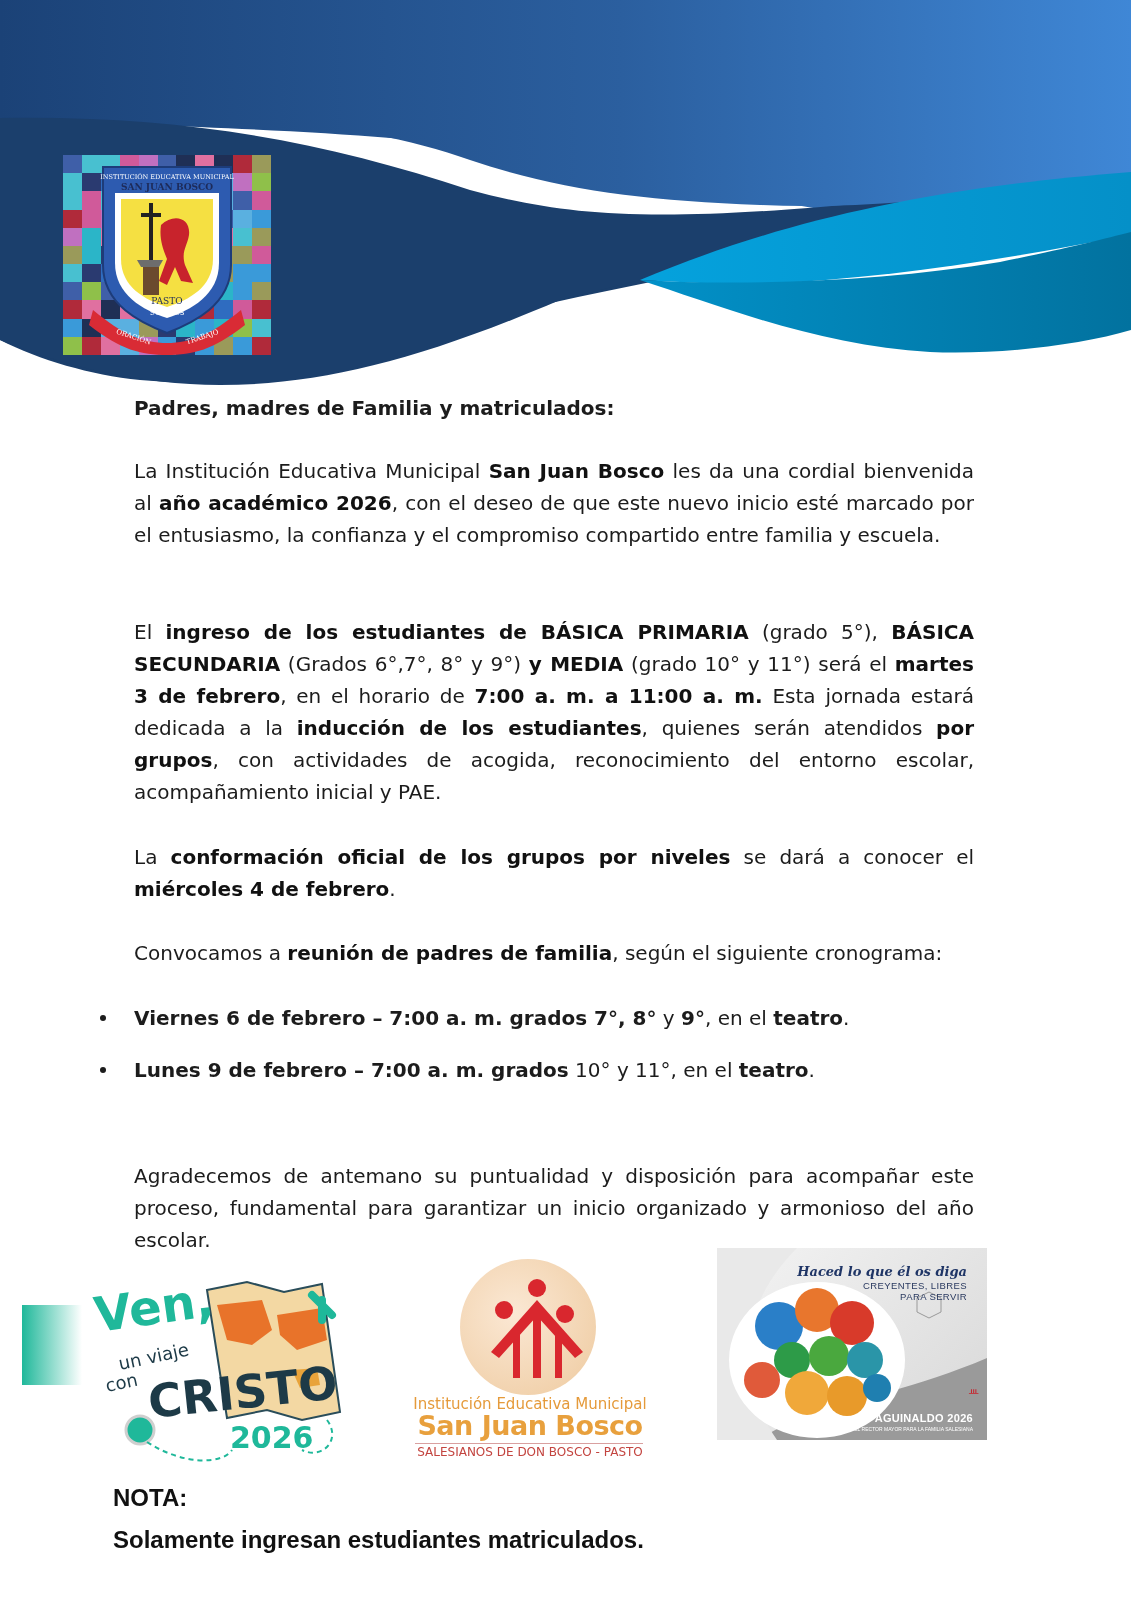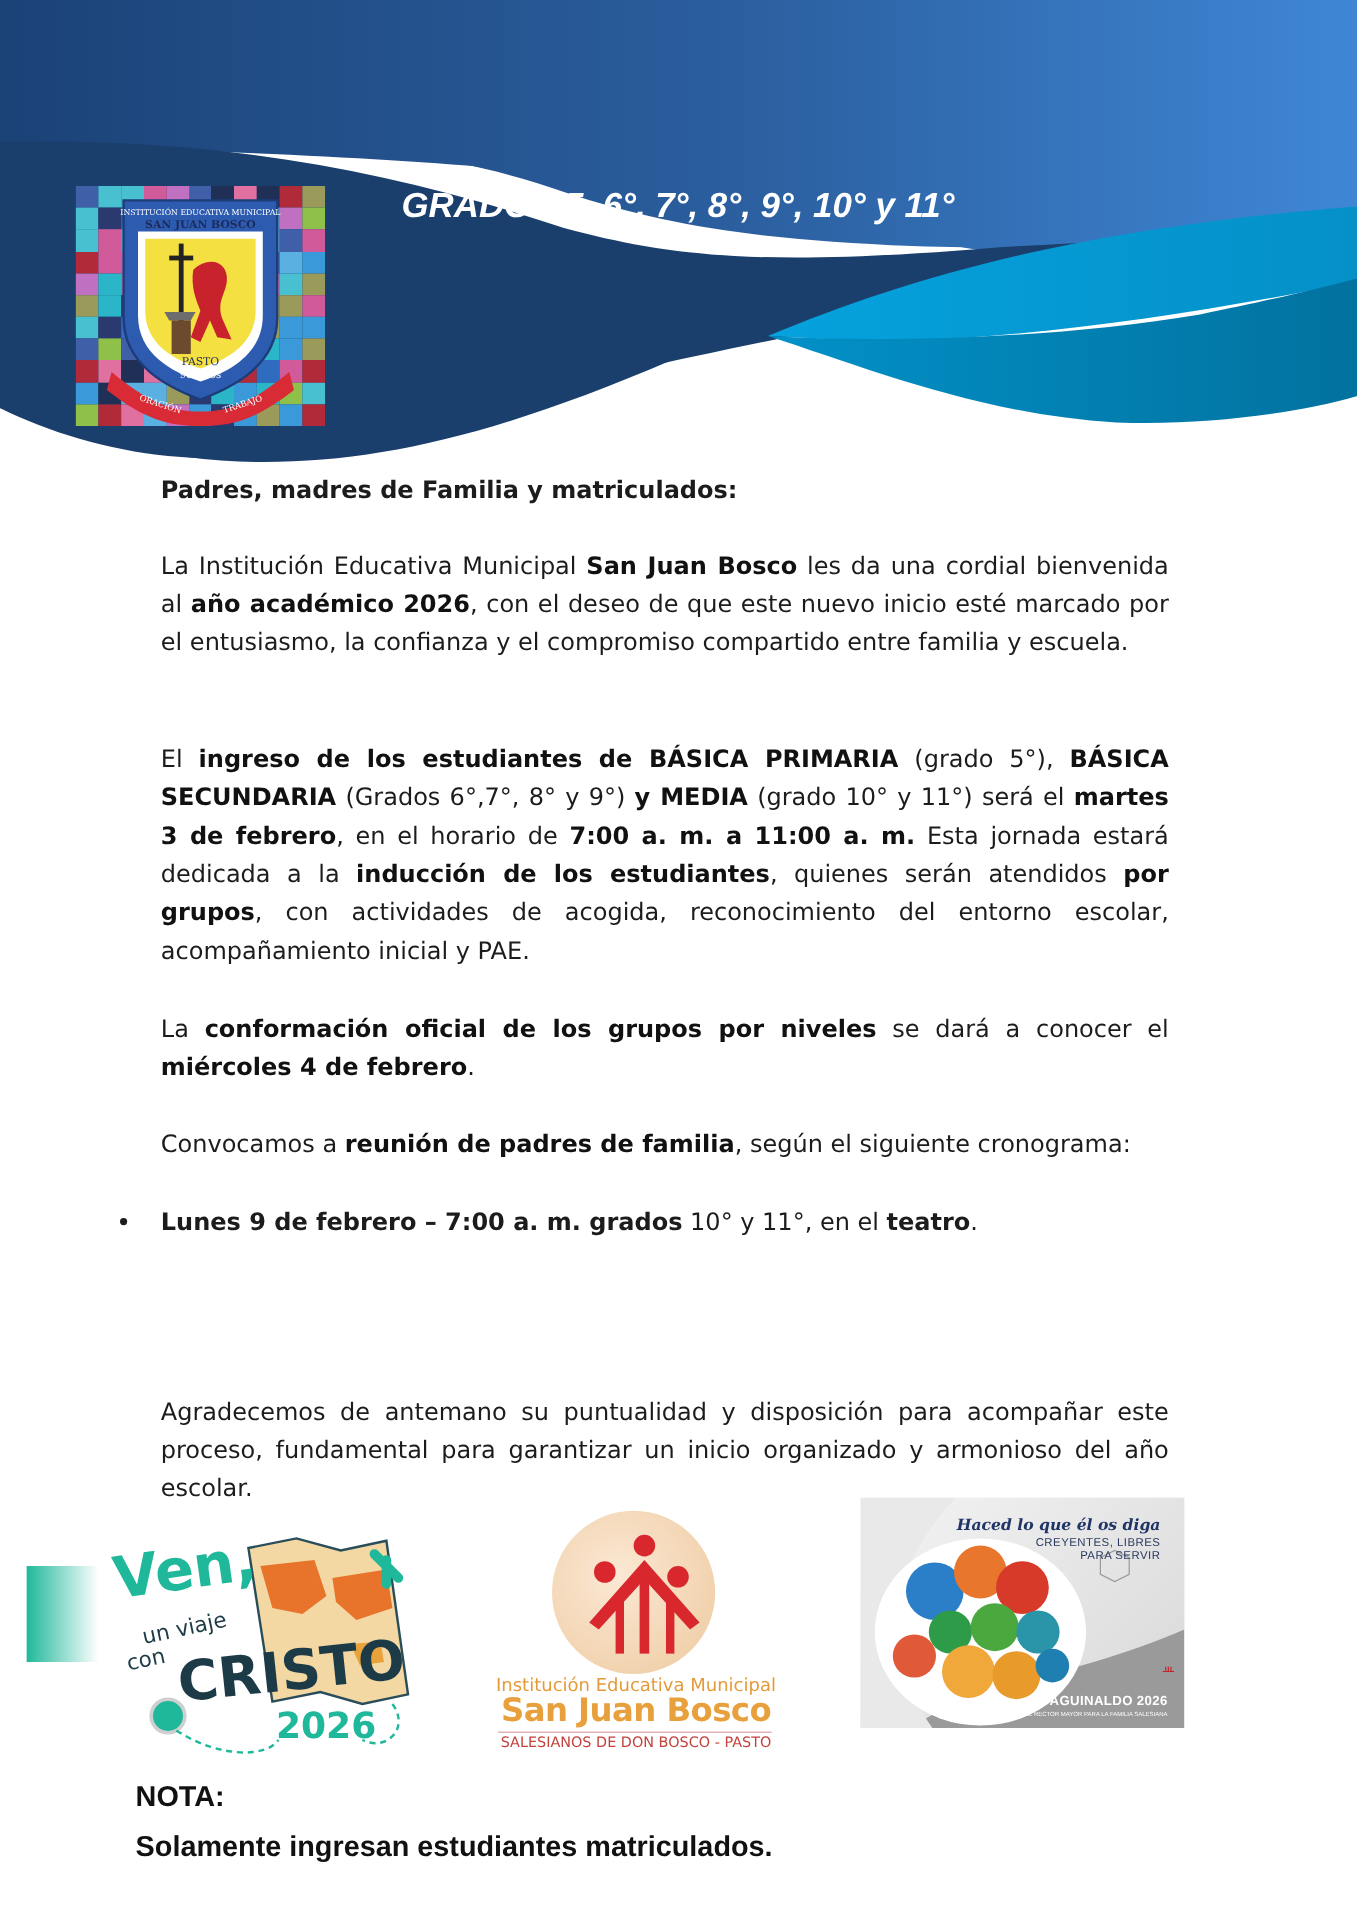--- a/index.html
+++ b/index.html
@@ -76,21 +76,20 @@
 
     <path d="M0,115 C200,110 320,150 480,200 C620,240 760,230 900,210 C1000,195 1080,185 1131,180 L1131,0 L0,0 Z" fill="url(#gTop)" opacity="0"></path>
     <path d="M0,118 C180,115 320,140 470,190 C600,225 700,225 1131,175 L1131,210 L1131,240 C900,250 800,260 700,272 C560,300 420,330 330,360 C260,385 200,385 140,380 C90,375 40,360 0,340 Z" fill="#1b3f6c"></path>
     <path d="M0,0 L1131,0 L1131,175 C1000,195 870,210 760,205 C640,200 560,190 470,160 C360,120 200,110 0,100 Z" fill="url(#gTop)"></path>
 
     <path d="M640,280 C760,230 900,190 1131,172 L1131,235 C1000,260 880,280 740,285 Z" fill="url(#gCyan)"></path>
     <path d="M640,280 C740,286 880,282 1000,262 C1060,250 1100,240 1131,232 L1131,330 C1080,345 1000,355 930,352 C820,346 720,306 640,280 Z" fill="url(#gTeal)"></path>
     <path d="M0,340 C60,365 140,385 220,385 C320,385 420,360 560,300 L640,280 L0,280 Z" fill="#1b3f6c"></path>
   </svg>
 
-  <div class="header-title title-line2">GRADOS 5, 6°, 7°, 8°, 9°, 10° y 11°</div>
 
   <div class="crest">
     <div class="crest-grid" id="crest-grid">
         <div style="background: rgb(63, 95, 168);"></div>
         <div style="background: rgb(72, 192, 208);"></div>
         <div style="background: rgb(72, 192, 208);"></div>
         <div style="background: rgb(208, 90, 154);"></div>
         <div style="background: rgb(192, 112, 192);"></div>
         <div style="background: rgb(63, 95, 168);"></div>
         <div style="background: rgb(31, 47, 85);"></div>
@@ -241,20 +240,24 @@
 
 <div class="body justify p3">
   <span>La </span><b>conformación oficial de los grupos por niveles</b><span> se dará a conocer el </span><b>miércoles 4 de febrero</b><span>.</span>
 </div>
 
 <div class="body p4">
   <span>Convocamos a </span><b>reunión de padres de familia</b><span>, según el siguiente cronograma:</span>
 </div>
 
 <div class="bullets">
+  <div class="bullet-item">
+    <span class="bullet-dot"></span>
+    <b>Viernes 6 de febrero – 7:00 a. m. grados 7°, 8°</b><span> y </span><b>9°</b><span>, en el </span><b>teatro</b><span>.</span>
+  </div>
   <div class="bullet-item">
     <span class="bullet-dot"></span>
     <b>Lunes 9 de febrero – 7:00 a. m. grados</b><span> 10° y 11°</span><b></b><span>, en el </span><b>teatro</b><span>.</span>
   </div>
 </div>
 
 <div class="body justify p5">Agradecemos de antemano su puntualidad y disposición para acompañar este proceso, fundamental para garantizar un inicio organizado y armonioso del año escolar.</div>
 
 <div class="logo-ven">
   <svg width="340" height="220" viewBox="0 0 340 220">

